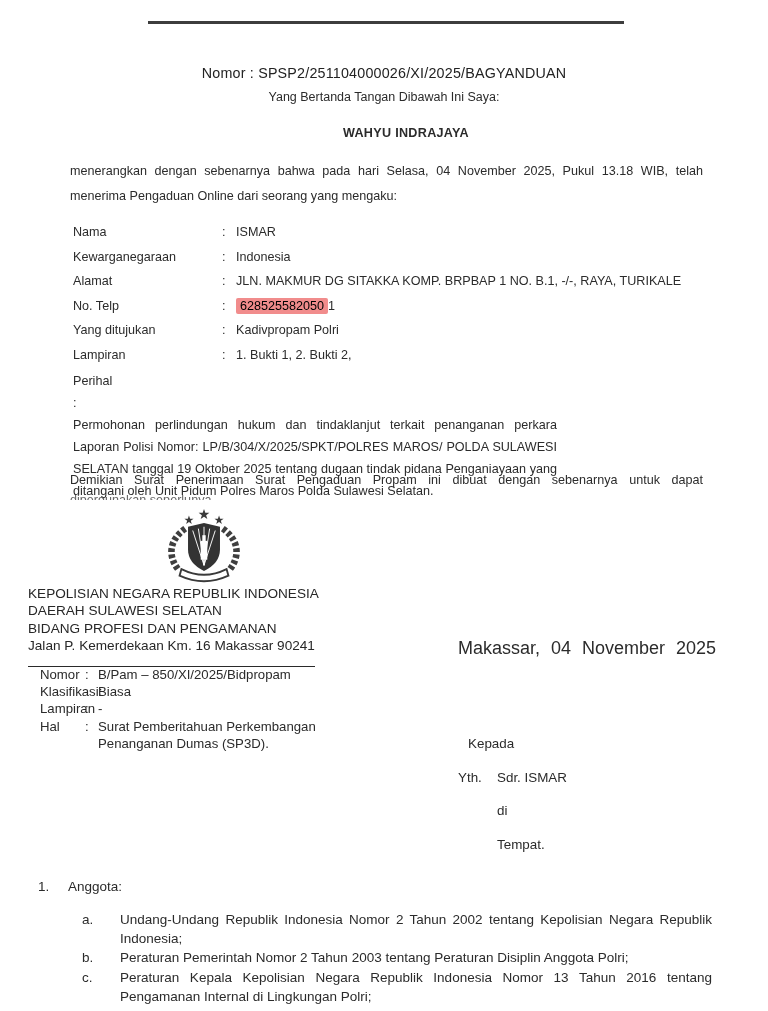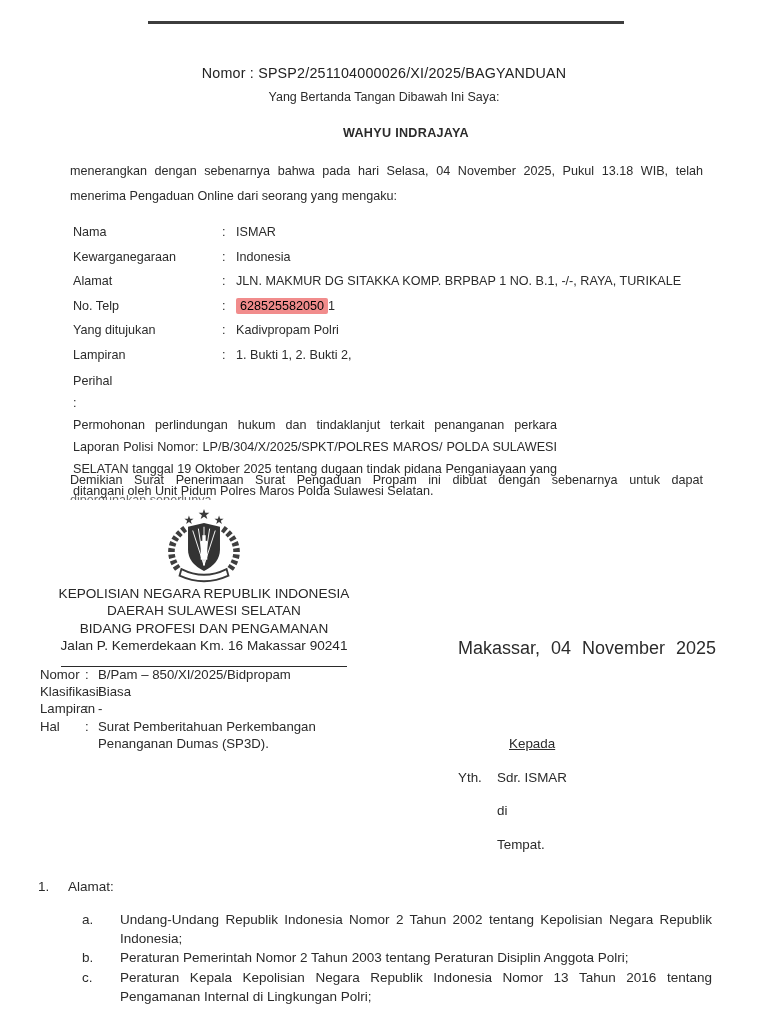--- a/index.html
+++ b/index.html
@@ -29,33 +29,33 @@
   .hl {
     background:#f18c8c; color:#000000; padding:1px 4px; border-radius:2px;
   }
 
   .closing { left:70px; top:471px; width:633px; font-size:12.6px; }
   .closing-line1 { text-align:justify; text-align-last:justify; line-height:19px; }
   .closing-line2 { height:6px; overflow:hidden; line-height:13px; opacity:.72; margin-top:4px; }
 
   
   .emblem { left:157px; top:507px; width:94px; height:79px; }
-  .lh-text { left:28px; top:585px; width:352px; text-align:center; font-size:13.6px; line-height:17.3px; color:#272727; }
+  .lh-text { left:28px; top:585px; width:352px; text-align:left; font-size:13.6px; line-height:17.3px; color:#272727; }
   .lh-address { display:inline-block; border-bottom:1.6px solid #2a2a2a; padding-bottom:12px; }
   .place-date { left:458px; top:638px; font-size:18px; word-spacing:6px; }
 
   
   .meta { left:40px; top:666px; font-size:13.2px; line-height:17.2px; display:grid; grid-template-columns:45px 13px auto; }
   .meta .m-label { grid-column:1; white-space:nowrap; }
   .meta .m-colon { grid-column:2; }
   .meta .m-value { grid-column:3; white-space:nowrap; }
   .meta .m-span2 { grid-column:1 / 3; white-space:nowrap; }
 
   .recipient { font-size:13.4px; }
-  .kepada  { left:509px; top:736px;text-decoration:underline; }
+  .kepada  { left:468px; top:736px; }
   .yth     { left:458px; top:770px; }
   .yth-name{ left:497px; top:770px; }
   .di      { left:497px; top:803px; }
   .tempat  { left:497px; top:837px; }
 
   
   .rujukan { left:38px; top:878px; width:674px; font-size:13.5px; }
   .ruj-head { display:flex; line-height:17px; }
   .ruj-num { width:30px; flex:none; }
   .ruj-items { margin-top:15px; margin-left:44px; }
@@ -170,21 +170,21 @@
 
   <div class="abs recipient kepada">Kepada</div>
   <div class="abs recipient yth">Yth.</div>
   <div class="abs recipient yth-name">Sdr. ISMAR</div>
   <div class="abs recipient di">di</div>
   <div class="abs recipient tempat">Tempat.</div>
 
   <div class="abs rujukan">
     <div class="ruj-head">
       <span class="ruj-num">1.</span>
-      <span>Alamat:</span>
+      <span>Anggota:</span>
     </div>
     <div class="ruj-items">
       <div class="ruj-item">
         <span class="ruj-letter">a.</span>
         <span class="ruj-text">Undang-Undang Republik Indonesia Nomor 2 Tahun 2002 tentang Kepolisian Negara Republik Indonesia;</span>
       </div>
       <div class="ruj-item">
         <span class="ruj-letter">b.</span>
         <span class="ruj-text">Peraturan Pemerintah Nomor 2 Tahun 2003 tentang Peraturan Disiplin Anggota Polri;</span>
       </div>

